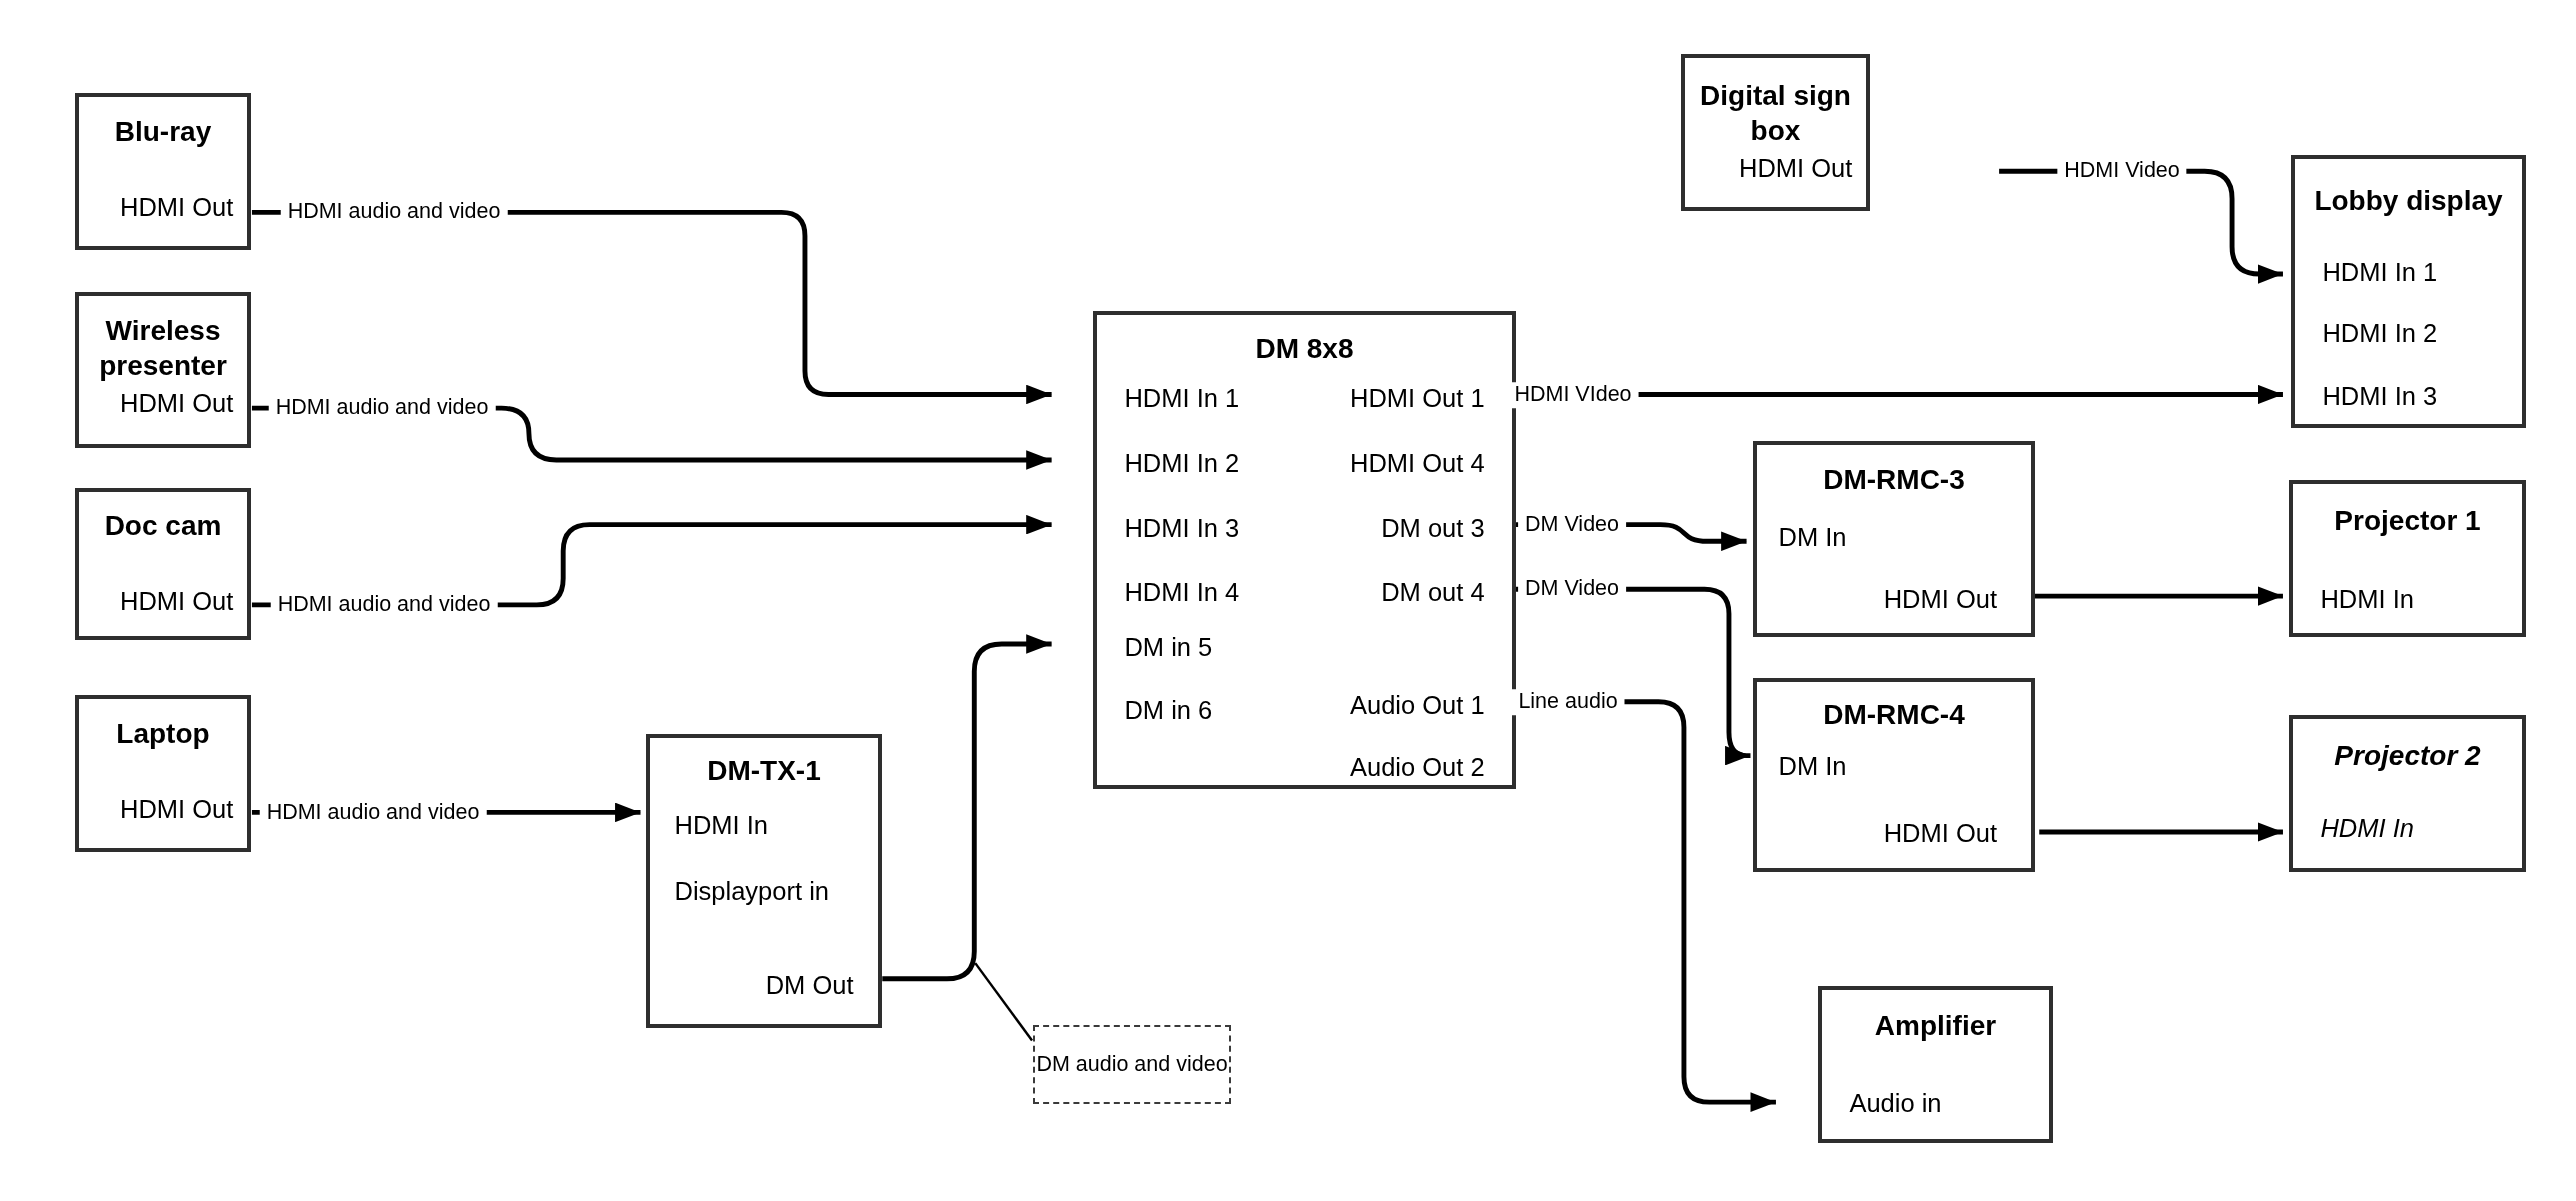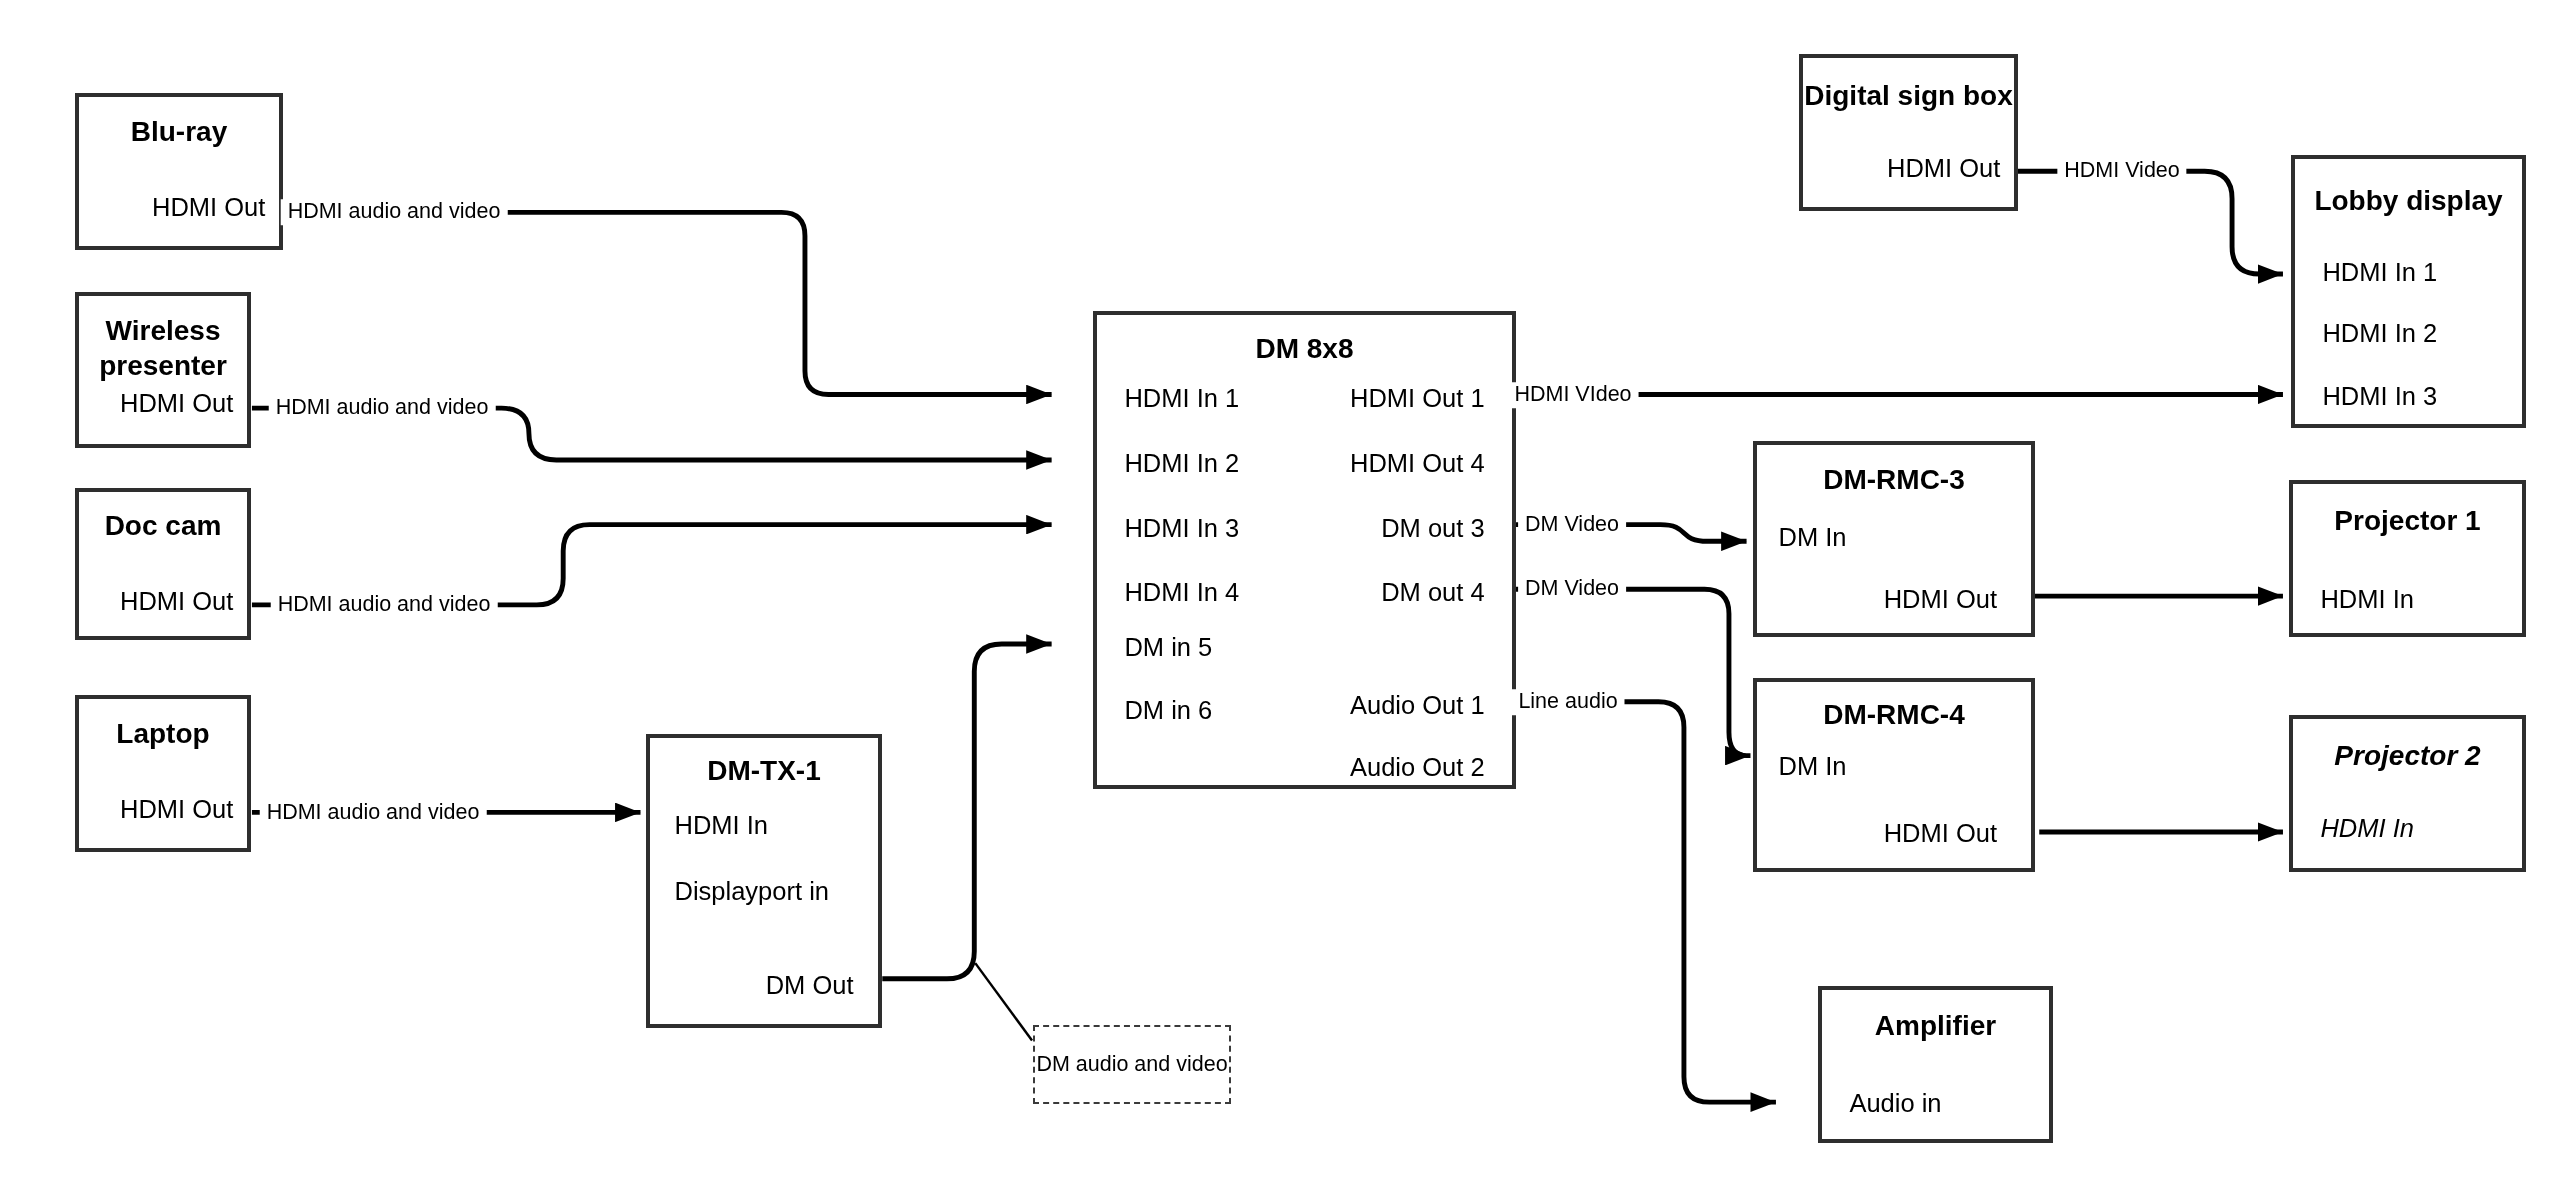--- a/index.html
+++ b/index.html
@@ -69,21 +69,21 @@
       <path d="M 2042 175 H 2252 Q 2280 175 2280 203 V 252 Q 2280 280 2308 280 H 2332" marker-end="url(#arrow)"></path>
       <path d="M 1512 536 H 1696 C 1726 536 1714 553 1744 553 H 1784" marker-end="url(#arrow)"></path>
       <path d="M 1512 602 H 1741 Q 1766 602 1766 627 V 748 Q 1766 772 1784 772 H 1788" marker-end="url(#arrow)"></path>
       <path d="M 1512 717 H 1694 Q 1720 717 1720 743 V 1100 Q 1720 1126 1746 1126 H 1814" marker-end="url(#arrow)"></path>
       <path d="M 2078 609 H 2332" marker-end="url(#arrow)"></path>
       <path d="M 2083 850 H 2332" marker-end="url(#arrow)"></path>
     </g>
     <path d="M 996 984 L 1054 1063" fill="none" stroke="#000" stroke-width="2.5"></path>
   </svg>
 
-  <div class="node" style="left:75px;top:93px;width:208px;height:157px;">
+  <div class="node" style="left:75px;top:93px;width:176px;height:157px;">
     <span class="title" style="top:16.6px;">Blu-ray</span>
     <span class="port" style="top:94px;right:13.7px;">HDMI Out</span>
   </div>
 
   <div class="node" style="left:75px;top:292px;width:176px;height:156px;">
     <span class="title" style="top:16.6px;">Wireless presenter</span>
     <span class="port" style="top:91px;right:13.7px;">HDMI Out</span>
   </div>
 
   <div class="node" style="left:75px;top:488px;width:176px;height:152px;">
@@ -112,21 +112,21 @@
     <span class="port" style="top:316px;left:27.4px;">DM in 5</span>
     <span class="port" style="top:379px;left:27.4px;">DM in 6</span>
     <span class="port" style="top:67px;right:27.4px;">HDMI Out 1</span>
     <span class="port" style="top:132px;right:27.4px;">HDMI Out 4</span>
     <span class="port" style="top:197px;right:27.4px;">DM out 3</span>
     <span class="port" style="top:261px;right:27.4px;">DM out 4</span>
     <span class="port" style="top:374px;right:27.4px;">Audio Out 1</span>
     <span class="port" style="top:436px;right:27.4px;">Audio Out 2</span>
   </div>
 
-  <div class="node" style="left:1799px;top:54px;width:219px;height:157px;">
+  <div class="node" style="left:1681px;top:54px;width:189px;height:157px;">
     <span class="title" style="top:19.6px;">Digital sign box</span>
     <span class="port" style="top:94px;right:13.7px;">HDMI Out</span>
   </div>
 
   <div class="node" style="left:2291px;top:155px;width:235px;height:273px;">
     <span class="title" style="top:23.5px;">Lobby display</span>
     <span class="port" style="top:97px;left:27.4px;">HDMI In 1</span>
     <span class="port" style="top:158px;left:27.4px;">HDMI In 2</span>
     <span class="port" style="top:221px;left:27.4px;">HDMI In 3</span>
   </div>

